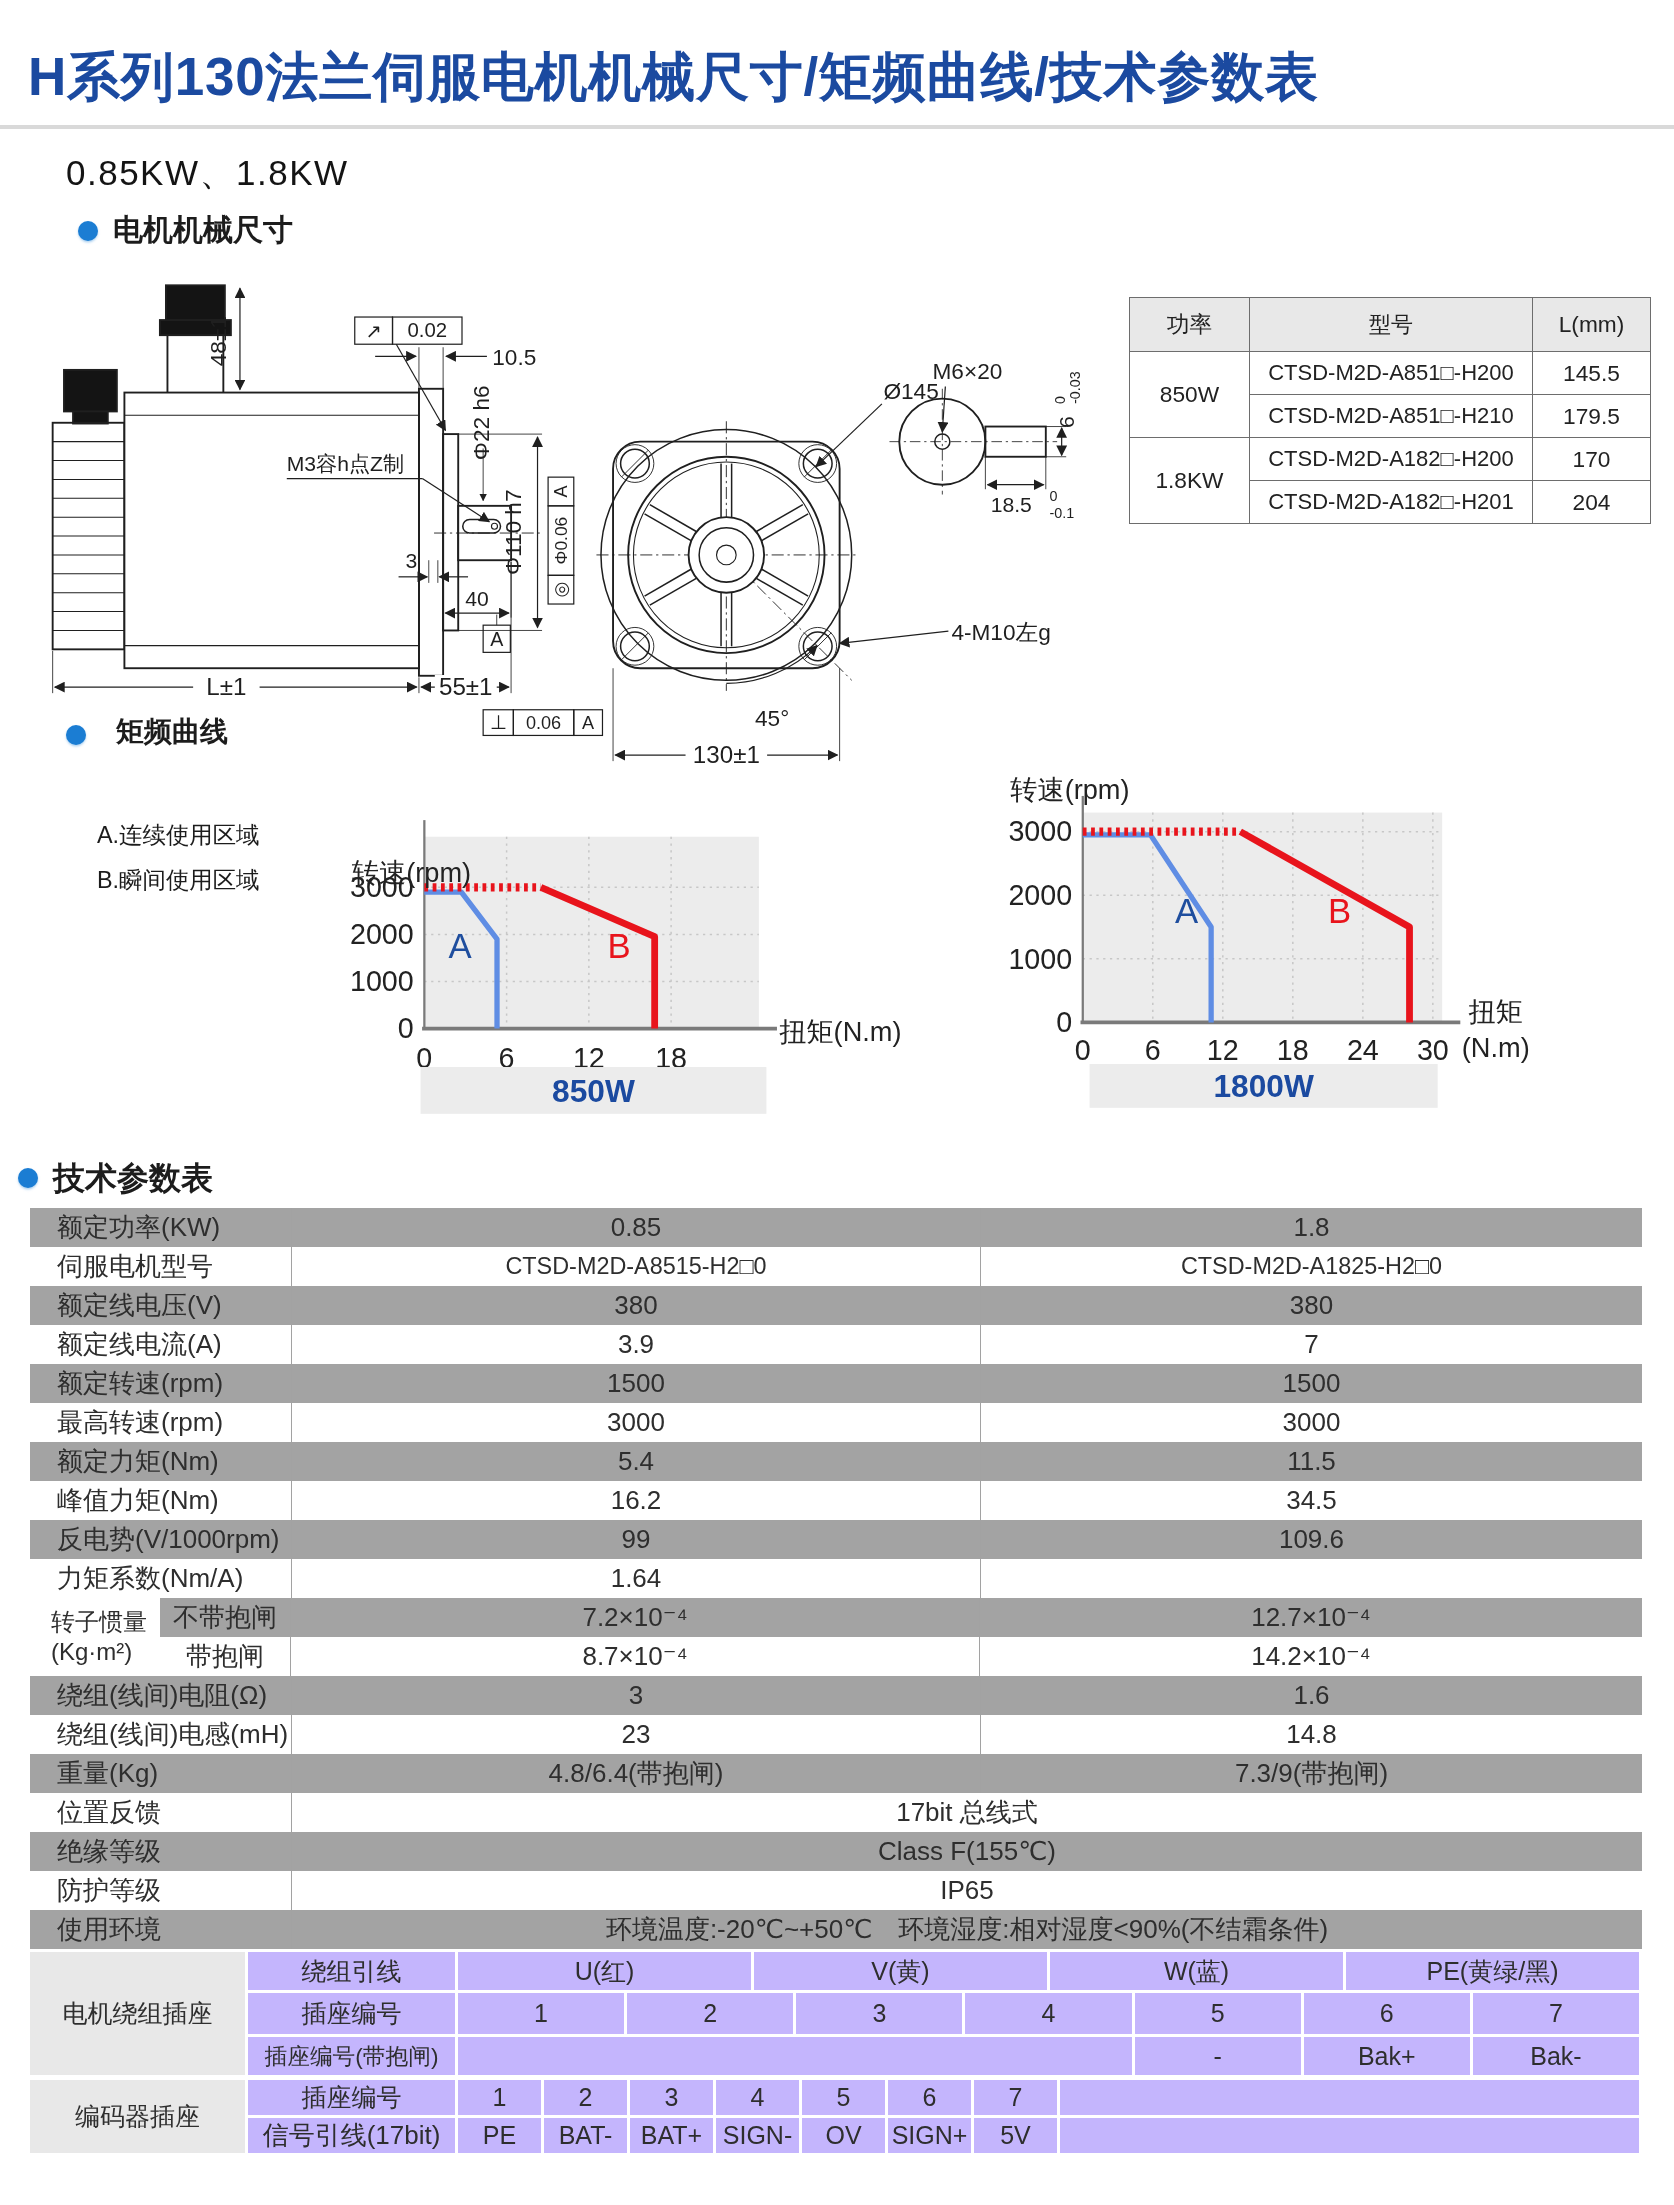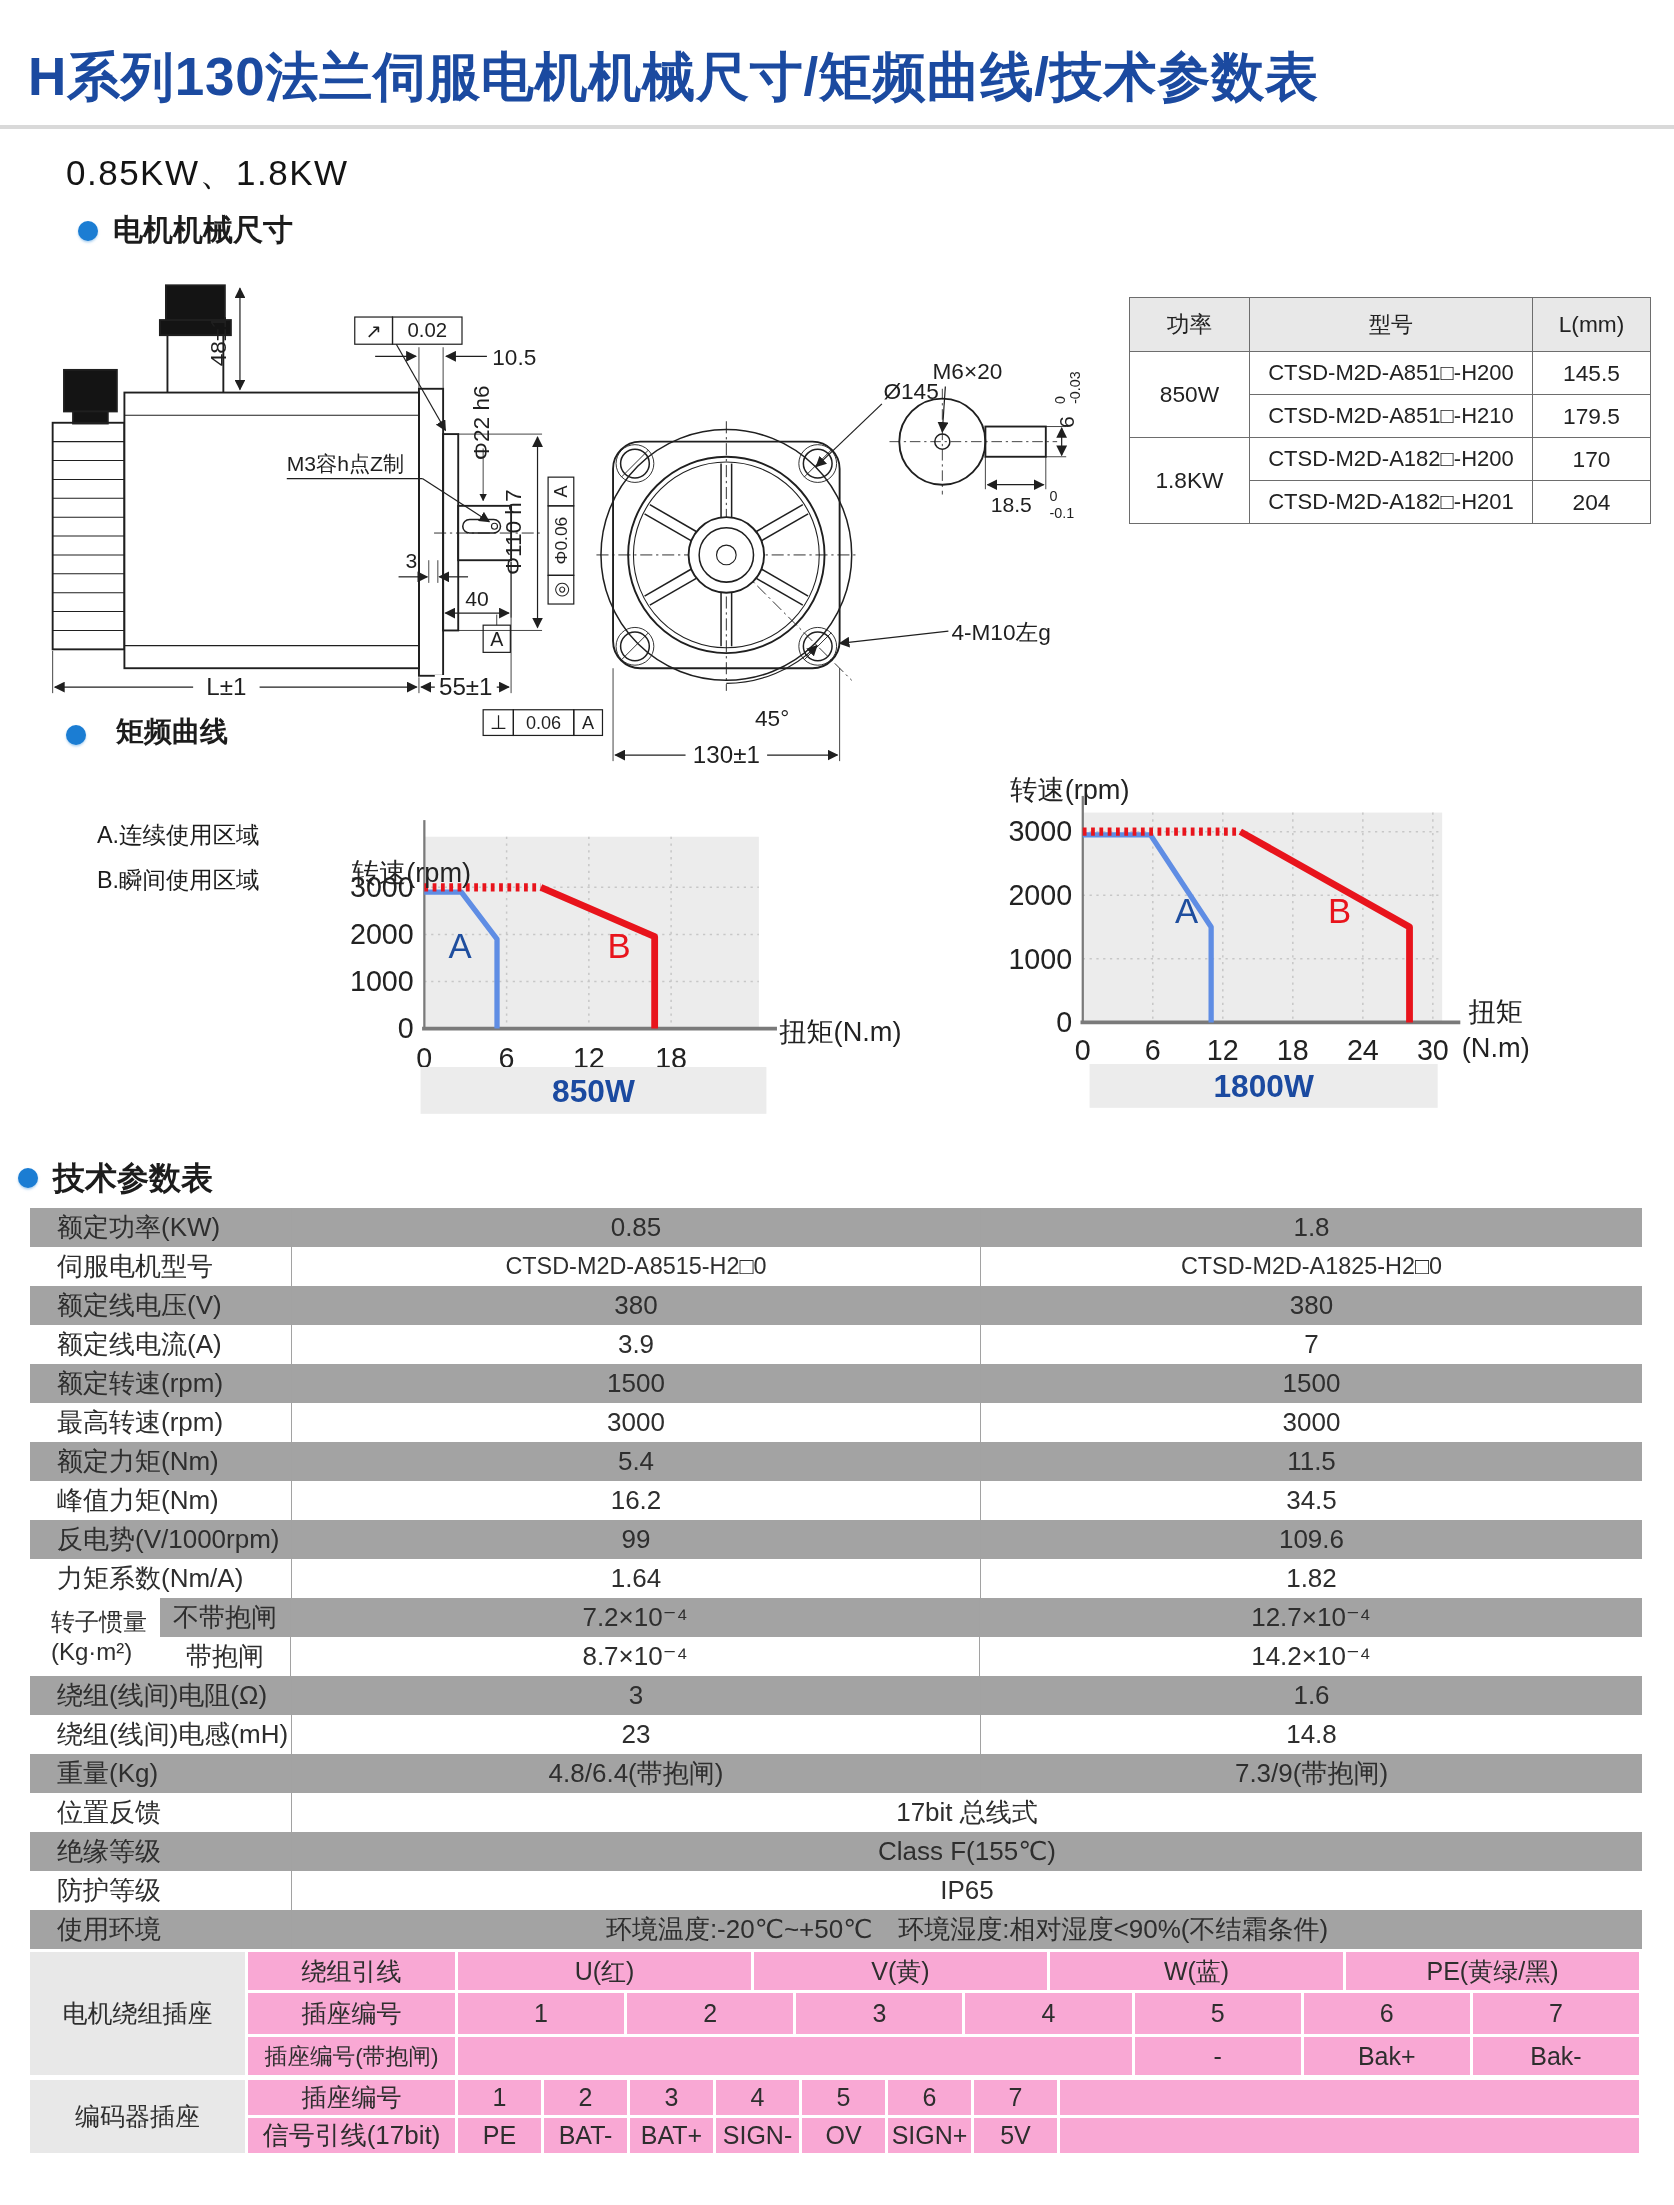--- a/index.html
+++ b/index.html
@@ -32,21 +32,21 @@
   .inlabel{width:130px;background:#fff;box-sizing:border-box;padding-left:21px;display:flex;
            flex-direction:column;justify-content:center;line-height:1.25;font-size:24px;border-right:1.5px solid #fff;}
   .insub{width:131px;text-align:center;border-right:0.8px solid #a2a2a2;box-sizing:border-box;}
   .incol{flex:1;}
   
   .btable{left:30px;top:1952px;width:1609px;font-size:25px;color:#2e2e2e;}
   .bgroup{display:flex;gap:3px;margin-bottom:4.5px;}
   .blabel{width:215px;background:#e8e8e8;display:flex;align-items:center;justify-content:center;}
   .brows{flex:1;display:flex;flex-direction:column;gap:3px;}
   .brow{display:flex;gap:3px;}
-  .bcell{background:#f9a8d4;text-align:center;}
+  .bcell{background:#c4b5fd;text-align:center;}
   .h50{height:38px;line-height:38px;}.h54{height:41px;line-height:41px;}.h46{height:35px;line-height:35px;}
   .bsub{width:207px;}
   .wlead{flex:1;}
   .wpin{flex:1;}
   .wblank{flex:4 0 9px;}
   .epin{width:83px;}
   .efill{flex:1;}
   svg text{font-family:"Liberation Sans","DejaVu Sans",sans-serif;}
 </style>
 </head>
@@ -366,21 +366,20 @@
         <div class="pv2">34.5</div>
       </div>
     <div class="prow gray">
         <div class="pl">反电势(V/1000rpm)</div>
         <div class="pv1">99</div>
         <div class="pv2">109.6</div>
       </div>
     <div class="prow white">
         <div class="pl">力矩系数(Nm/A)</div>
         <div class="pv1">1.64</div>
-        <div class="pv2">1.82</div>
       </div>
 
     <div class="inwrap">
       <div class="inlabel">
         <span>转子惯量</span>
         <span>(Kg·m²)</span>
       </div>
       <div class="incol">
         <div class="prow gray">
             <div class="insub">不带抱闸</div>

